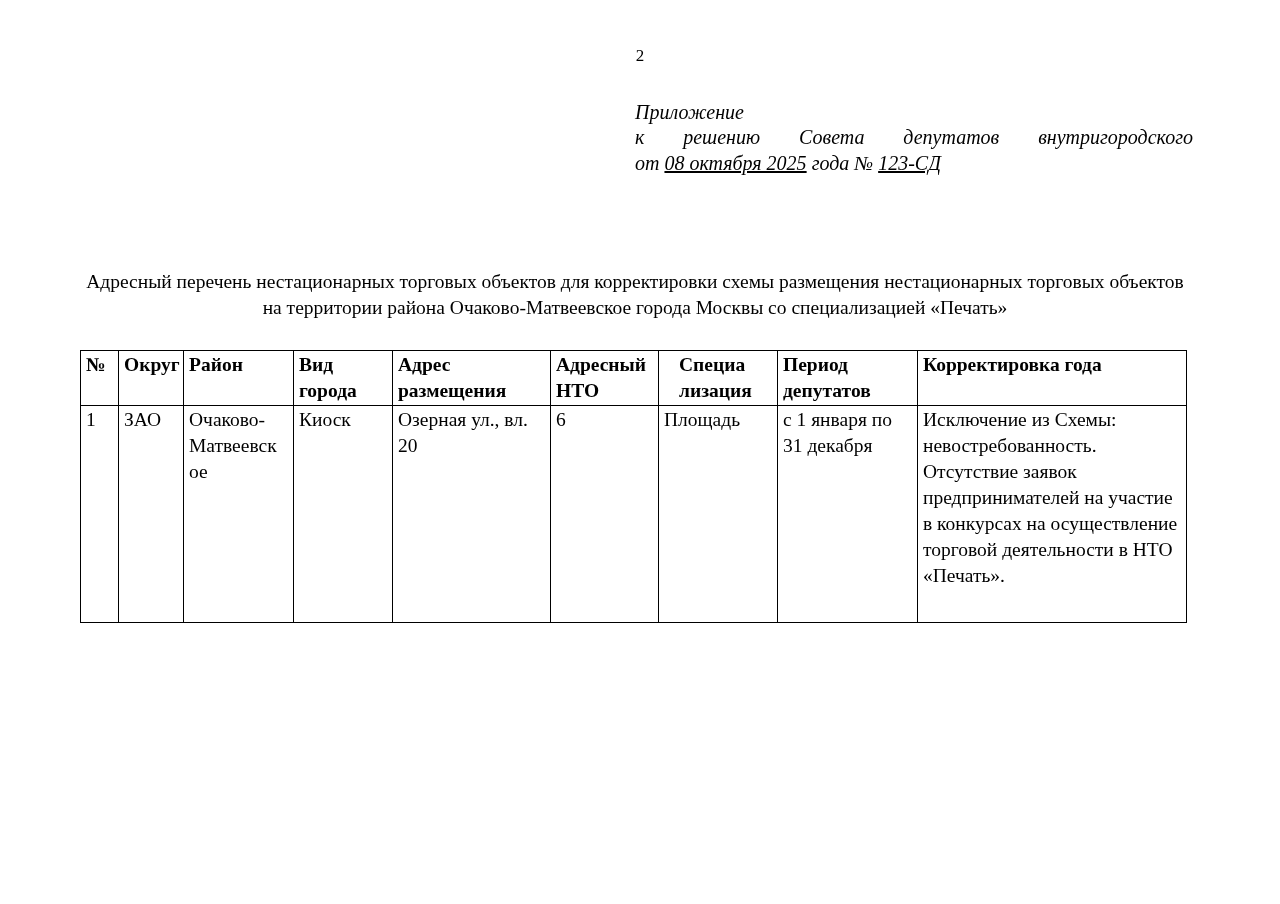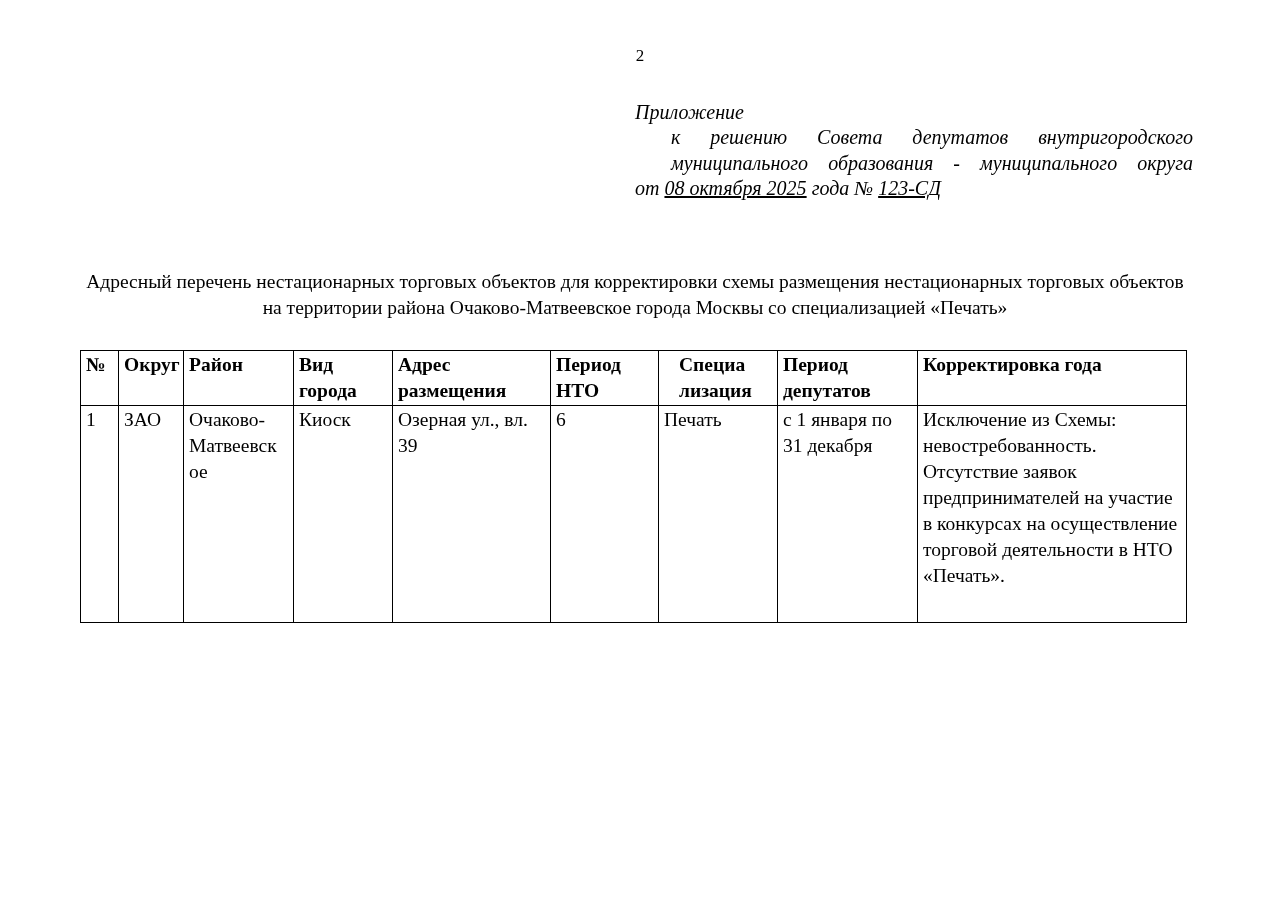--- a/index.html
+++ b/index.html
@@ -13,21 +13,21 @@
   }
   .page-number {
     position: absolute; top: 46px; left: 0; width: 1280px;
     text-align: center; font-size: 17px;
   }
   .annex {
     position: absolute; top: 100px; left: 635px; width: 558px;
     font-size: 20px; line-height: 25.3px; font-style: italic;
   }
   .annex-line { text-align: left; }
-  .annex-line.justified { text-align: justify; text-align-last: justify; margin-left: 36px; }
+  .annex-line.justified { text-align: justify; text-align-last: justify; }
   .underlined { text-decoration: underline; }
   .doc-title {
     position: absolute; top: 269px; left: 80px; width: 1110px;
     text-align: center; font-weight: normal;
     font-size: 19.5px; line-height: 26px;
   }
   table.doc-table {
     position: absolute; top: 350px; left: 80px;
     width: 1106px; table-layout: fixed;
     border-collapse: collapse;
@@ -46,21 +46,20 @@
   .doc-table th.col-spec  { padding-right: 24px; padding-left: 20px; }
 </style>
 </head>
 <body>
 
 <div class="page-number">2</div>
 
 <div class="annex">
   <div class="annex-line">Приложение</div>
   <div class="annex-line justified">к решению Совета депутатов внутригородского</div>
-  <div class="annex-line justified">муниципального образования - муниципального округа</div>
   <div class="annex-line"><span>от </span><span class="underlined">08 октября 2025</span><span> года № </span><span class="underlined">123-СД</span></div>
 </div>
 
 <div class="doc-title">Адресный перечень нестационарных торговых объектов для корректировки схемы размещения нестационарных торговых объектов на территории района Очаково-Матвеевское города Москвы со специализацией «Печать»</div>
 
 <table class="doc-table">
   <colgroup>
     <col style="width:38px">
       <col style="width:65px">
       <col style="width:110px">
@@ -71,32 +70,32 @@
       <col style="width:140px">
       <col style="width:269px">
   </colgroup>
   <thead>
     <tr>
       <th>№</th>
       <th class="col-okrug">Округ</th>
       <th>Район</th>
       <th>Вид города</th>
       <th>Адрес размещения</th>
-      <th>Период НТО</th>
+      <th>Адресный НТО</th>
       <th class="col-spec">Специализация</th>
       <th>Период депутатов</th>
       <th>Корректировка года</th>
     </tr>
   </thead>
   <tbody>
     <tr>
       <td>1</td>
       <td>ЗАО</td>
       <td>Очаково-Матвеевское</td>
       <td>Киоск</td>
-      <td>Озерная ул., вл. 39</td>
+      <td>Озерная ул., вл. 20</td>
       <td>6</td>
-      <td>Печать</td>
+      <td>Площадь</td>
       <td>с 1 января по 31 декабря</td>
       <td>Исключение из Схемы: невостребованность. Отсутствие заявок предпринимателей на участие в конкурсах на осуществление торговой деятельности в НТО «Печать».</td>
     </tr>
   </tbody>
 </table>
 
 </body></html>

